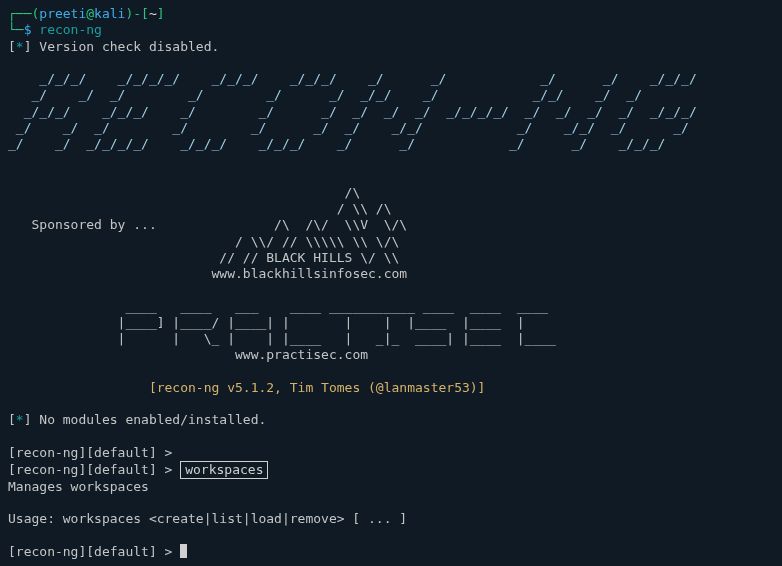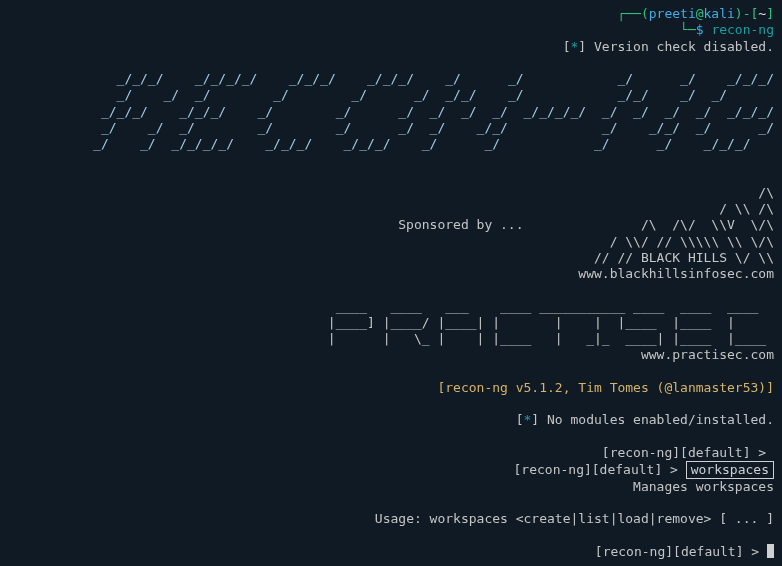--- a/index.html
+++ b/index.html
@@ -11,21 +11,20 @@
     color: #d0d0d0;
     font-family: "Menlo", "Consolas", "DejaVu Sans Mono", monospace;
     font-size: 13px;
     line-height: 1.25;
     overflow: hidden;
   }
   pre {
     margin: 0;
     padding: 6px 8px;
     white-space: pre;
-    text-align: right;
   }
   .green  { color: #2ec27e; }
   .teal   { color: #1a9ea0; }
   .blue   { color: #3daee9; }
   .white  { color: #e0e0e0; }
   .grey   { color: #c5c5c5; }
   .skybl  { color: #a0cde6; }
   .yellow { color: #d7b36a; }
   .boxed {
     display: inline-block;

